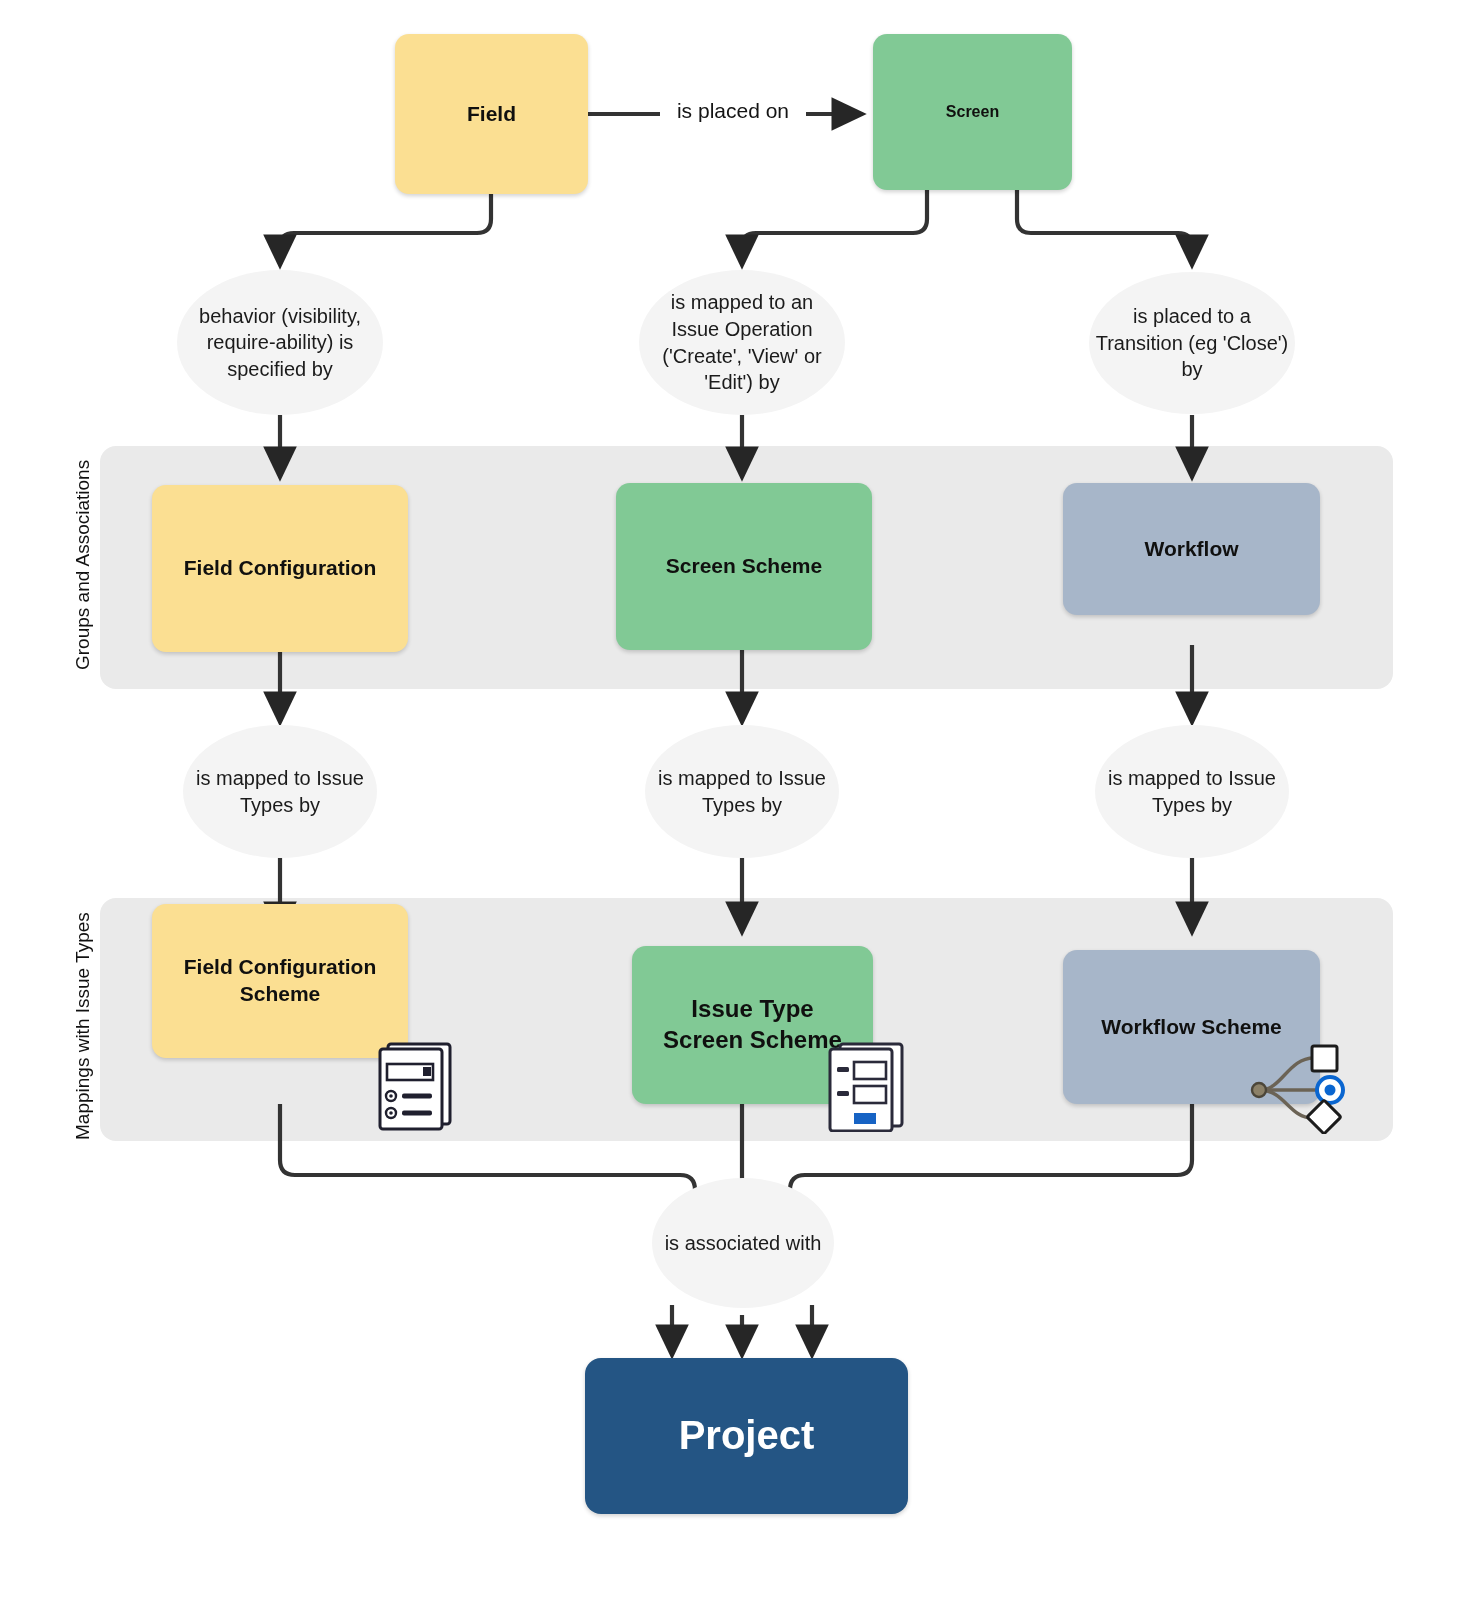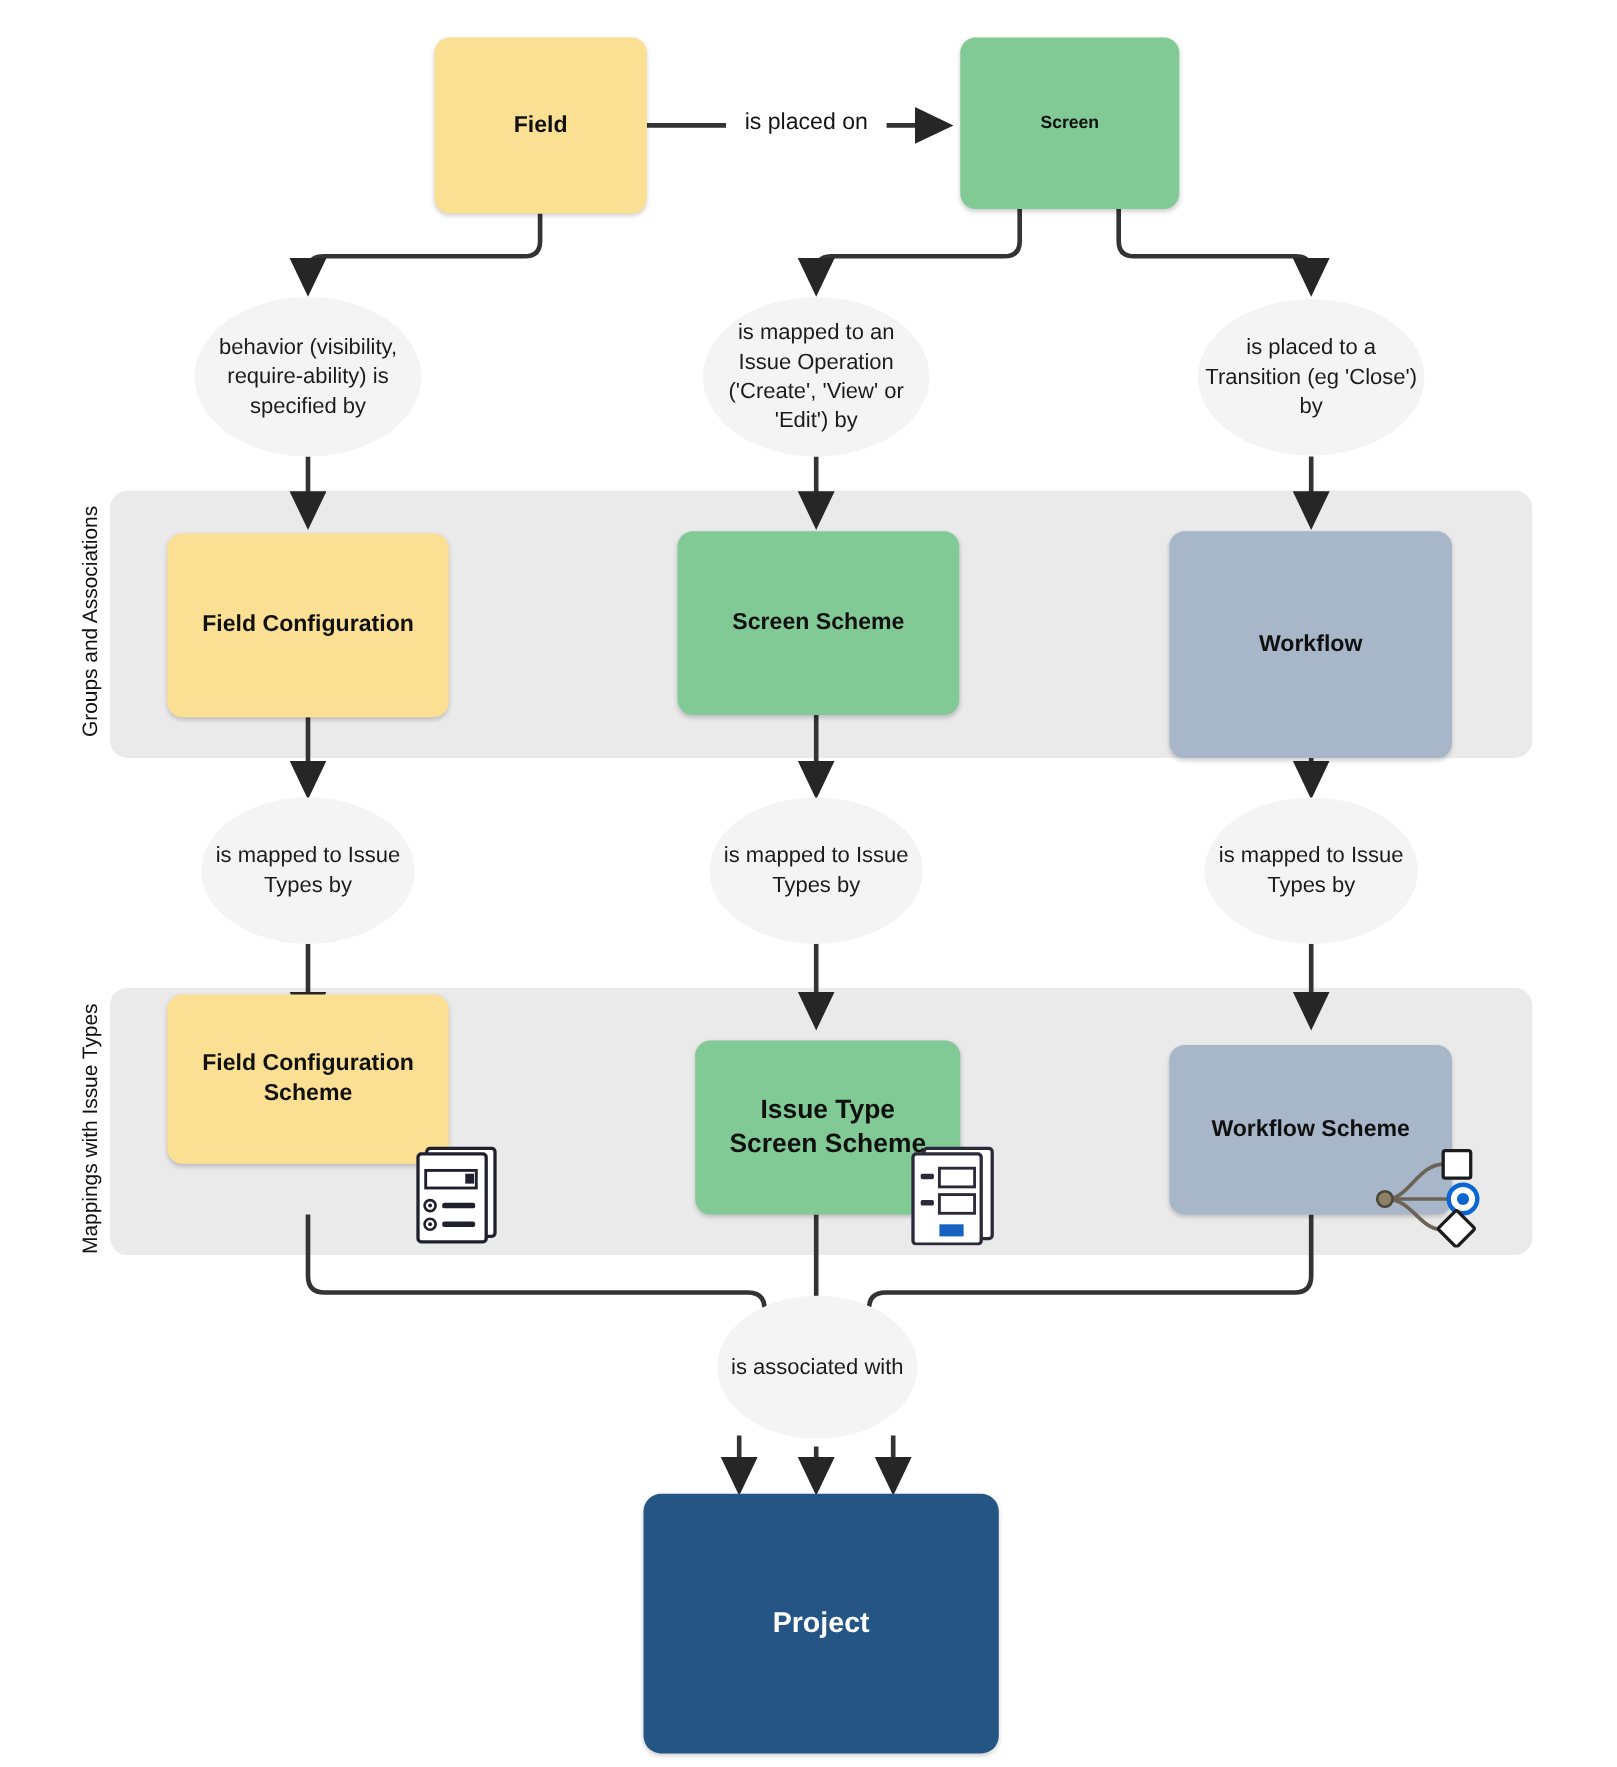--- a/index.html
+++ b/index.html
@@ -131,21 +131,21 @@
   <div class="ellipse" style="left:1089px;top:272px;width:206px;height:142px;font-size:20px;">
     <span>is placed to a Transition (eg 'Close') by</span>
   </div>
 
   <div class="nodebox yellow" style="left:152px;top:485px;width:256px;height:167px;font-size:21px;">
     <span>Field Configuration</span>
   </div>
   <div class="nodebox green" style="left:616px;top:483px;width:256px;height:167px;font-size:21px;">
     <span>Screen Scheme</span>
   </div>
-  <div class="nodebox slate" style="left:1063px;top:483px;width:257px;height:206px;font-size:21px;">
+  <div class="nodebox slate" style="left:1063px;top:483px;width:257px;height:132px;font-size:21px;">
     <span>Workflow</span>
   </div>
 
   <div class="ellipse" style="left:183px;top:725px;width:194px;height:133px;font-size:20px;">
     <span>is mapped to Issue Types by</span>
   </div>
   <div class="ellipse" style="left:645px;top:725px;width:194px;height:133px;font-size:20px;">
     <span>is mapped to Issue Types by</span>
   </div>
   <div class="ellipse" style="left:1095px;top:725px;width:194px;height:133px;font-size:20px;">
@@ -199,17 +199,17 @@
       <circle cx="88" cy="48" r="13" fill="#ffffff" stroke="#0a66d0" stroke-width="4"></circle>
       <circle cx="88" cy="48" r="5.5" fill="#0a66d0"></circle>
       <rect x="70" y="63" width="24" height="24" rx="2" transform="rotate(45 82 75)" fill="#ffffff" stroke="#1c1c1c" stroke-width="3"></rect>
     </svg>
   </div>
 
   <div class="ellipse" style="left:652px;top:1178px;width:182px;height:130px;font-size:20px;">
     <span>is associated with</span>
   </div>
 
-  <div class="nodebox navy" style="left:585px;top:1358px;width:323px;height:236px;font-size:26px;border-radius:16px;">
+  <div class="nodebox navy" style="left:585px;top:1358px;width:323px;height:156px;font-size:40px;border-radius:16px;">
     <span>Project</span>
   </div>
 
 </div>
 
 </body></html>

